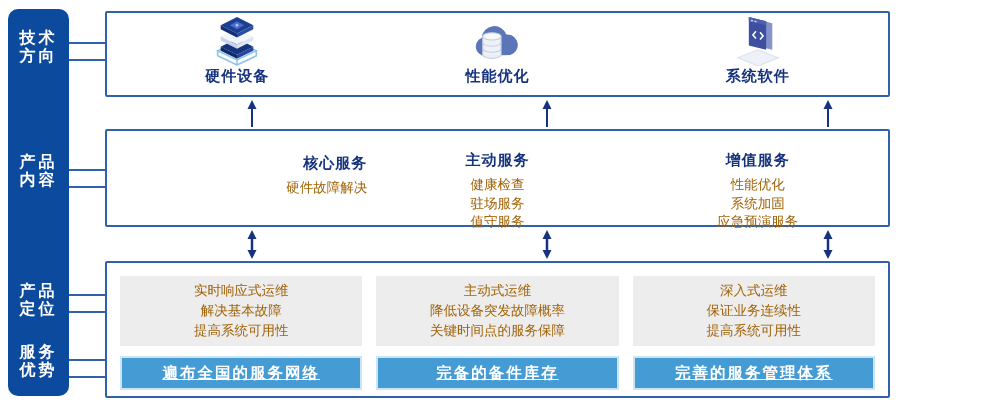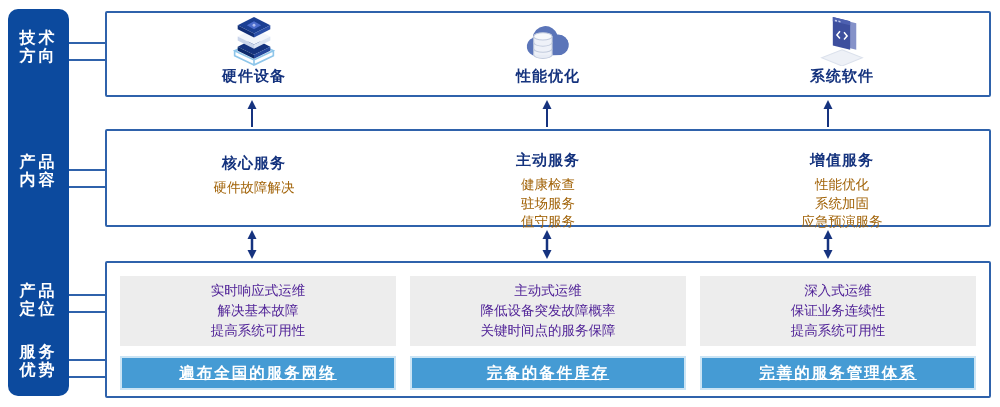--- a/index.html
+++ b/index.html
@@ -13,42 +13,42 @@
                 font-weight:bold; font-size:16px; line-height:18px; letter-spacing:3px;
                 white-space:pre-line; }
   .side-label.l1 { top:20px; }
   .side-label.l2 { top:144px; }
   .side-label.l3 { top:273px; }
   .side-label.l4 { top:334px; }
 
   .conn { position:absolute; left:69px; width:37px; height:2px; background:#2f62ab; }
 
   
-  .box { position:absolute; left:105px; width:886px; background:#ffffff;
+  .box { position:absolute; left:105px; width:785px; background:#ffffff;
          border:2px solid #2f62ab; border-radius:2px; display:flex; }
   .box-top { top:11px; height:86px; }
   .box-mid { top:129px; height:98px; }
   .box-bot { top:261px; height:137px; padding:13px 13px 0 13px; gap:14px; }
 
   
   .tech-col { flex:1; display:flex; flex-direction:column; align-items:center;
               justify-content:flex-end; padding-bottom:9px; }
   .tech-icon { width:54px; height:54px; margin-bottom:1px; }
   .tech-label { font-size:15px; font-weight:bold; color:#15337e; letter-spacing:1px; }
 
   
   .mid-col { flex:1; display:flex; flex-direction:column; align-items:center; padding-top:20px; }
-  .mid-col.first { padding-top:23px; }
+  .mid-col.first { padding-top:23px;align-items:flex-end; }
   .mid-title { font-size:15px; font-weight:bold; color:#15337e; letter-spacing:1px; margin-bottom:6px; }
   .mid-items { font-size:13.5px; color:#a16207; line-height:18.5px; text-align:center; white-space:pre-line; }
 
   
   .bot-col { flex:1; display:flex; flex-direction:column; }
   .gray-panel { height:70px; background:#ededed; display:flex; align-items:center;
-                justify-content:center; text-align:center; font-size:13.5px; color:#4c1d95;
+                justify-content:center; text-align:center; font-size:13.5px; color:#a16207;
                 line-height:20px; white-space:pre-line; }
   .banner { margin-top:10px; height:34px; background:#459bd4; border:2px solid #cbe4f4;
             display:flex; align-items:center; justify-content:center; color:#ffffff;
             font-size:15.5px; font-weight:bold; letter-spacing:2px;text-decoration:underline; }
 
   
   .arrow { position:absolute; }
 </style>
 </head>
 <body>

